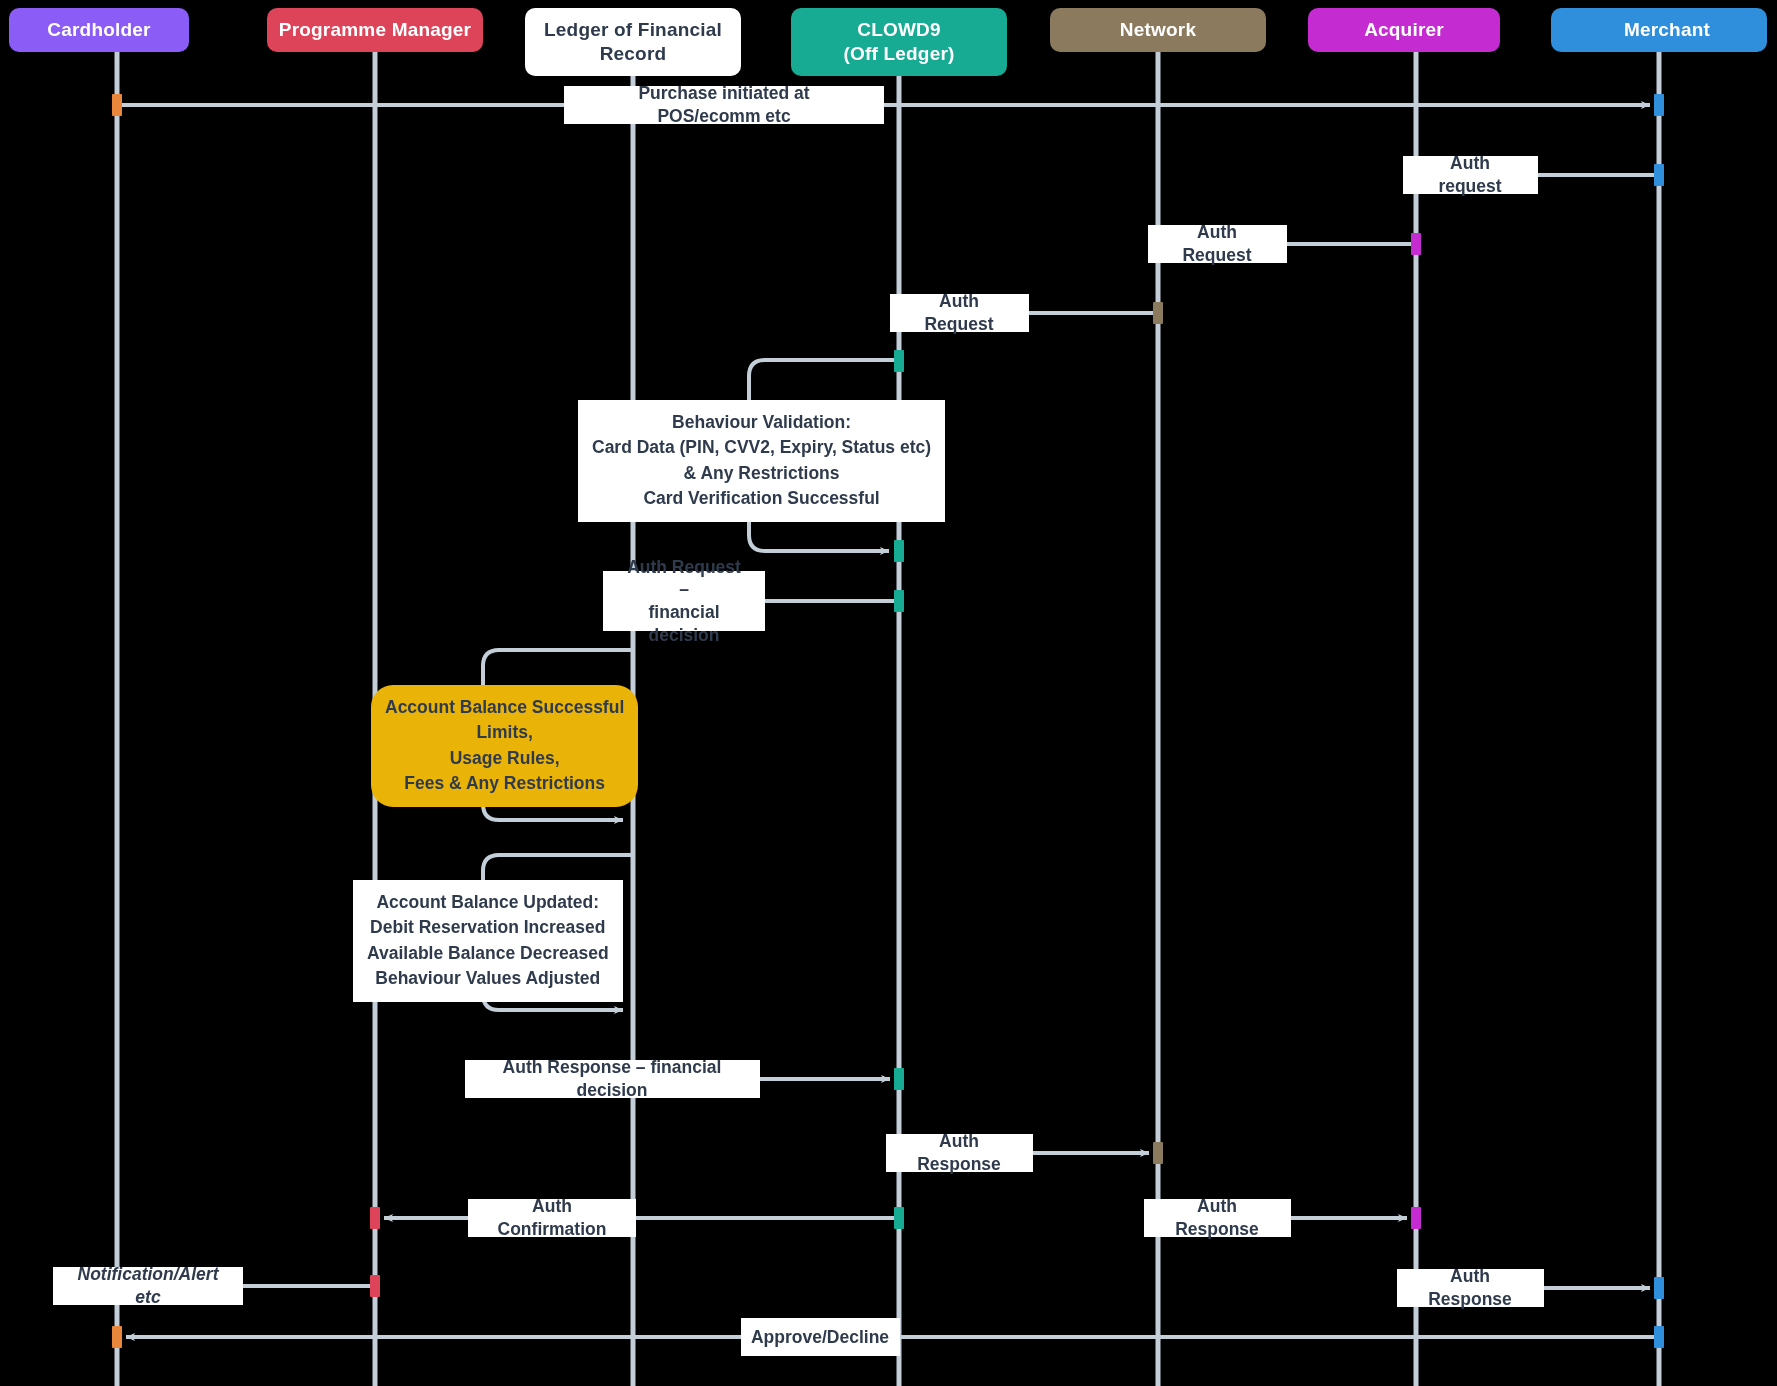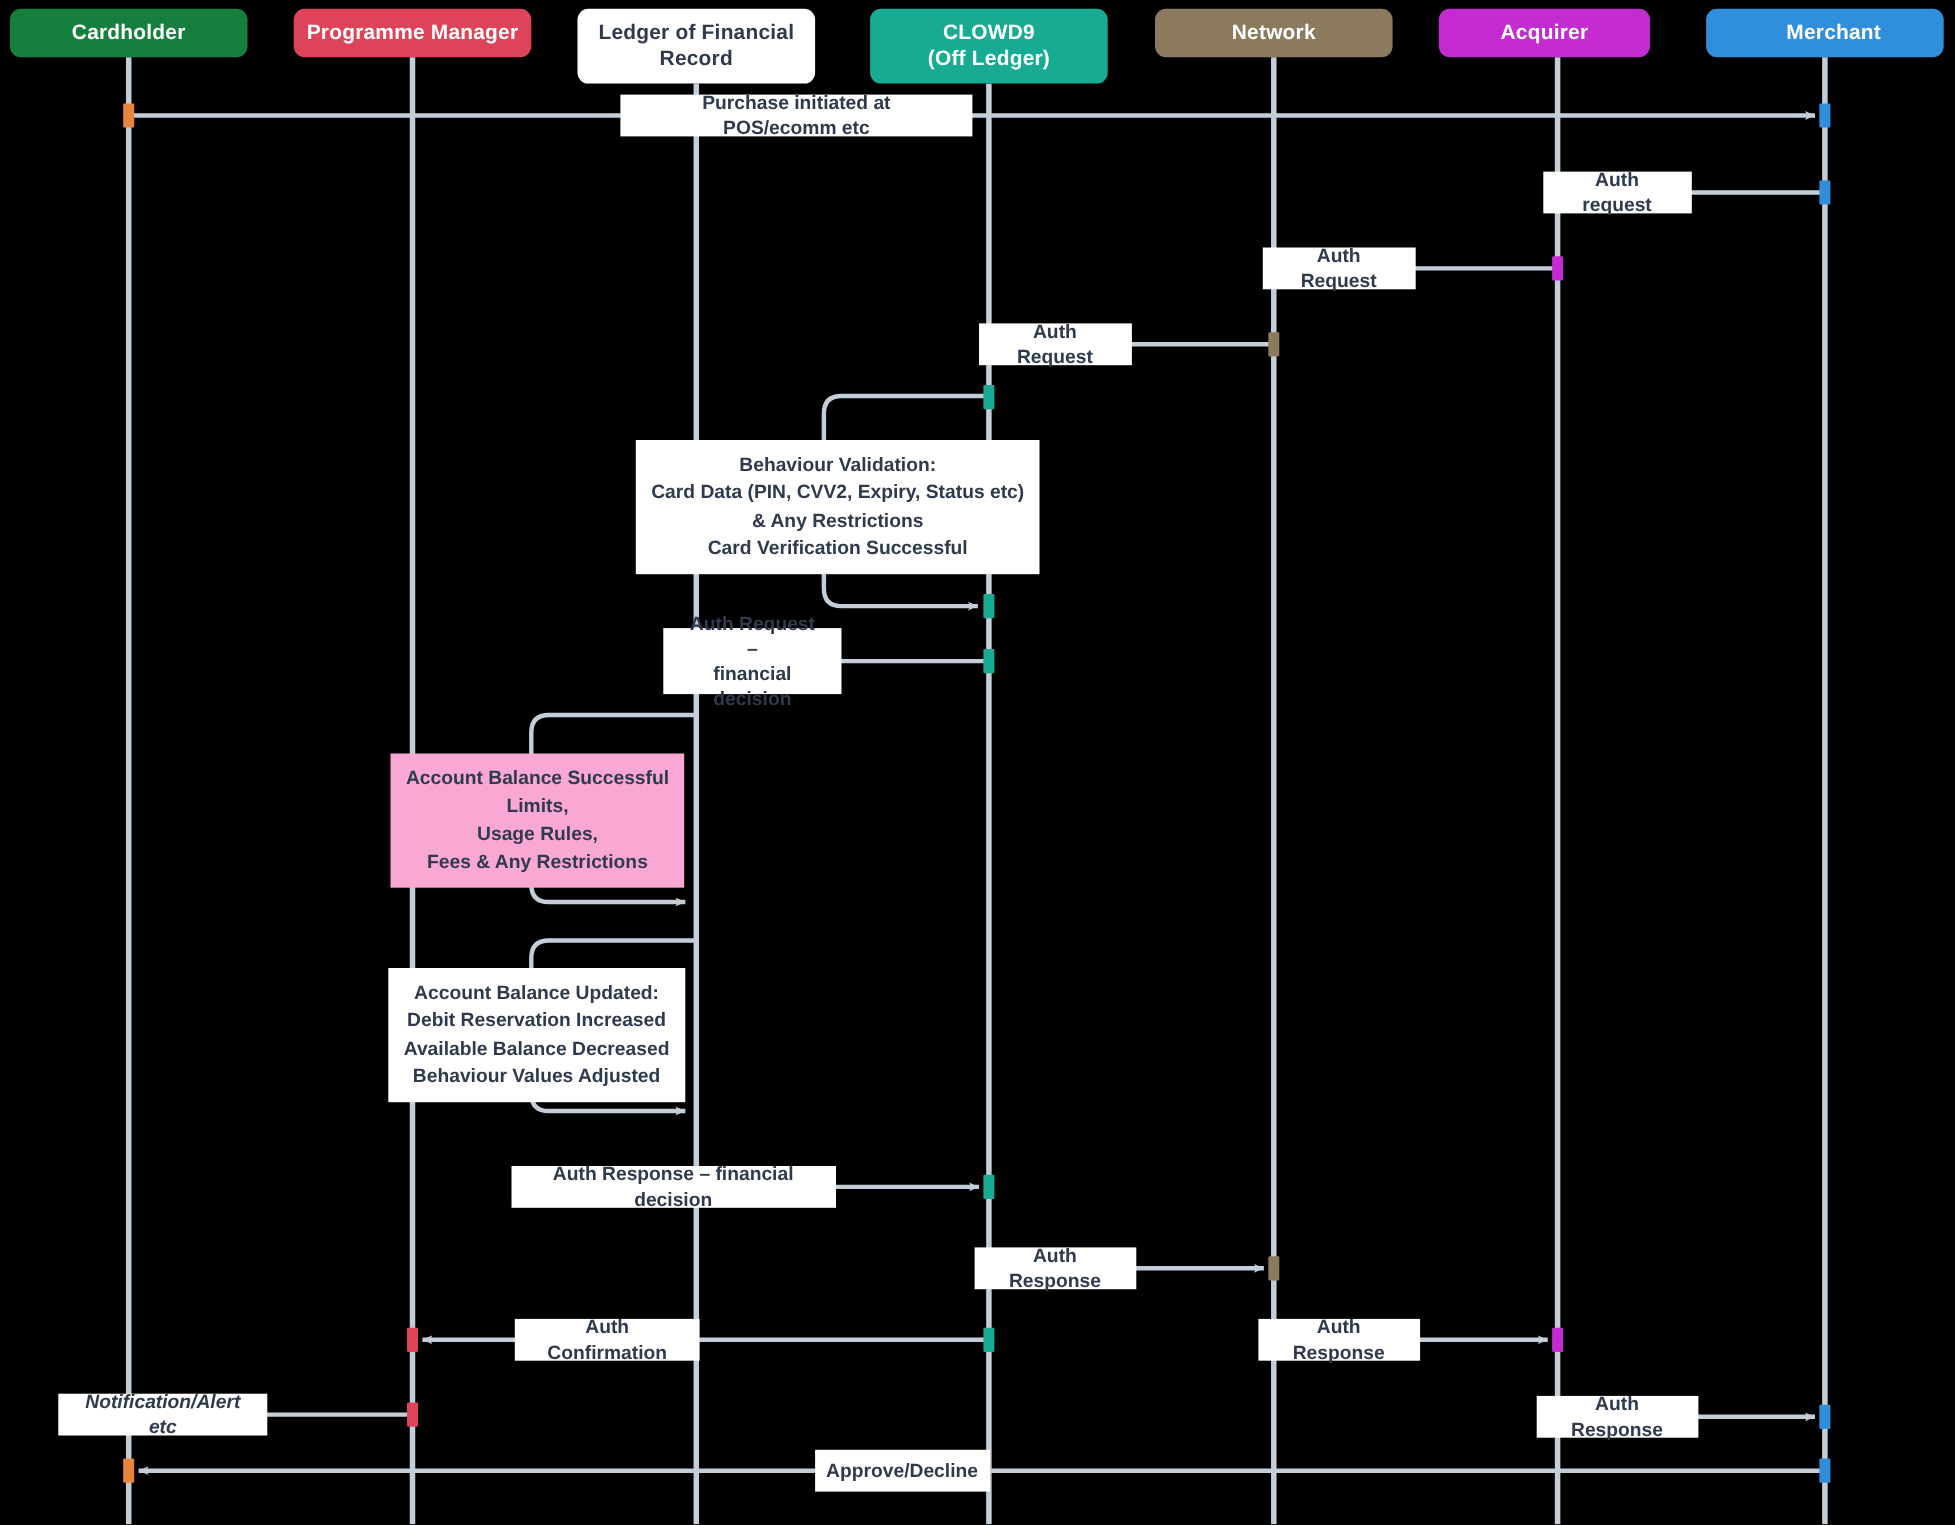--- a/index.html
+++ b/index.html
@@ -133,21 +133,21 @@
         <rect x="1411" y="1207" width="10" height="22" fill="#c42bd0" rx="1"></rect>
         <rect x="370" y="1275" width="10" height="22" fill="#dd4359" rx="1"></rect>
         <rect x="112" y="1275" width="10" height="22" fill="#e8873c" rx="1"></rect>
         <rect x="1411" y="1277" width="10" height="22" fill="#c42bd0" rx="1"></rect>
         <rect x="1654" y="1277" width="10" height="22" fill="#2f8fdc" rx="1"></rect>
         <rect x="112" y="1326" width="10" height="22" fill="#e8873c" rx="1"></rect>
         <rect x="1654" y="1326" width="10" height="22" fill="#2f8fdc" rx="1"></rect>
       </g>
   </svg>
   <div id="participant-layer">
-      <div class="participant-box" style="left: 9px; top: 8px; width: 216px; height: 44px; background: #15803d;">
+      <div class="participant-box" style="left: 9px; top: 8px; width: 180px; height: 44px; background: #8b5cf6;">
         <span class="participant-label" style="color: rgb(255, 255, 255);">Cardholder</span>
       </div>
       <div class="participant-box" style="left: 267px; top: 8px; width: 216px; height: 44px; background: rgb(221, 67, 89);">
         <span class="participant-label" style="color: rgb(255, 255, 255);">Programme Manager</span>
       </div>
       <div class="participant-box" style="left: 525px; top: 8px; width: 216px; height: 68px; background: rgb(255, 255, 255);">
         <span class="participant-label" style="color: rgb(47, 59, 76);">Ledger of Financial
 Record</span>
       </div>
       <div class="participant-box" style="left: 791px; top: 8px; width: 216px; height: 68px; background: rgb(24, 171, 147);">
@@ -175,21 +175,21 @@
       <div class="msg-label" style="left: 885.5px; top: 1134px; width: 147px; height: 38px; color: rgb(47, 59, 76); background: rgb(255, 255, 255);">Auth Response</div>
       <div class="msg-label" style="left: 468px; top: 1199px; width: 168px; height: 38px; color: rgb(47, 59, 76); background: rgb(255, 255, 255);">Auth Confirmation</div>
       <div class="msg-label" style="left: 1143.5px; top: 1199px; width: 147px; height: 38px; color: rgb(47, 59, 76); background: rgb(255, 255, 255);">Auth Response</div>
       <div class="msg-label" style="left: 53px; top: 1267px; width: 190px; height: 38px; color: rgb(47, 59, 76); background: rgb(255, 255, 255); font-style: italic;">Notification/Alert etc</div>
       <div class="msg-label" style="left: 1396.5px; top: 1269px; width: 147px; height: 38px; color: rgb(47, 59, 76); background: rgb(255, 255, 255);">Auth Response</div>
       <div class="msg-label" style="left: 740.5px; top: 1318px; width: 159px; height: 38px; color: rgb(47, 59, 76); background: rgb(255, 255, 255);">Approve/Decline</div>
       <div class="note-box" style="left: 578px; top: 400px; min-width: 345px; min-height: 110px; color: rgb(47, 59, 76); background: rgb(255, 255, 255);">Behaviour Validation:
 Card Data (PIN, CVV2, Expiry, Status etc)
 &amp; Any Restrictions
 Card Verification Successful</div>
-      <div class="note-box" style="left: 355px; top: 685px; min-width: 248px; min-height: 110px; color: rgb(47, 59, 76); background: #f9a8d4;">Account Balance Successful
+      <div class="note-box" style="left: 371px; top: 685px; min-width: 248px; min-height: 110px; color: rgb(47, 59, 76); background: #eab308; border-radius: 22px;">Account Balance Successful
 Limits,
 Usage Rules,
 Fees &amp; Any Restrictions</div>
       <div class="note-box" style="left: 353px; top: 880px; min-width: 253px; min-height: 110px; color: rgb(47, 59, 76); background: rgb(255, 255, 255);">Account Balance Updated:
 Debit Reservation Increased
 Available Balance Decreased
 Behaviour Values Adjusted</div>
     </div>
 </div>
 

